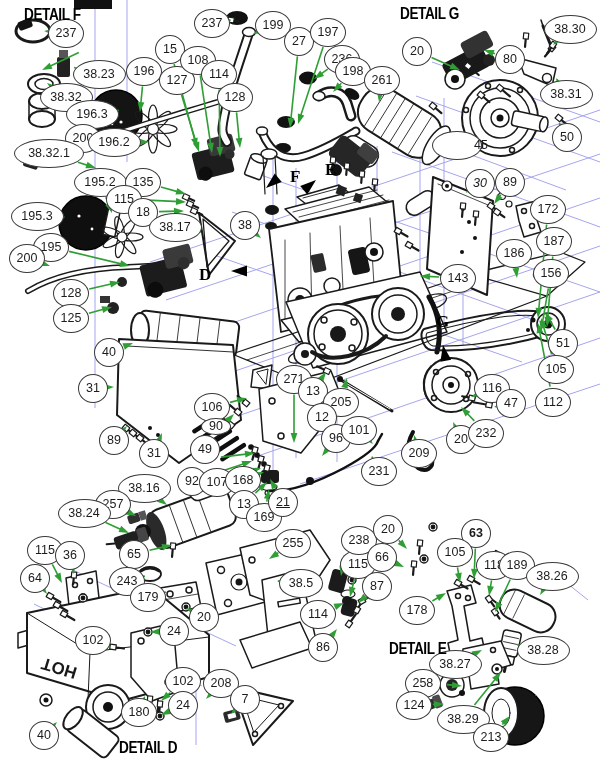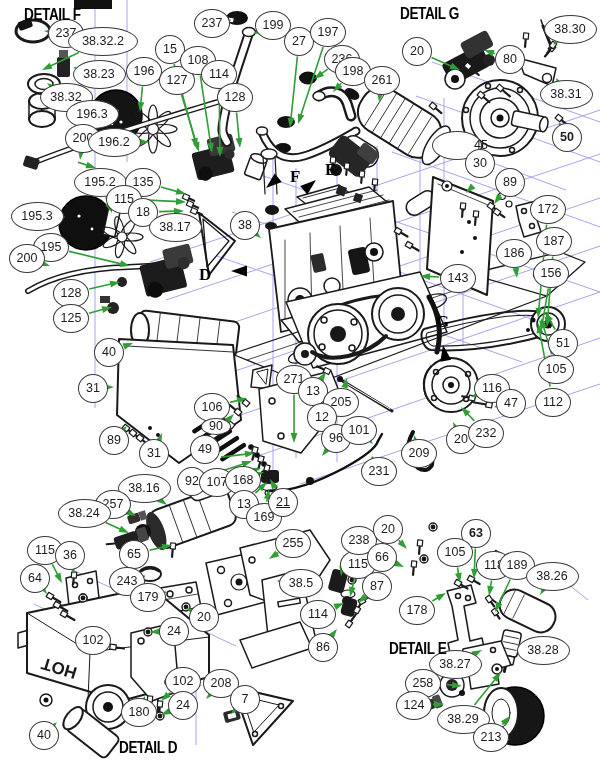--- a/index.html
+++ b/index.html
@@ -779,55 +779,55 @@
       <line x1="502.262143361017" y1="724.5523678641391" x2="505.3036067322161" y2="721.1907504538664" stroke="#2f9e35" stroke-width="1.6"></line>
       <polygon points="510,716 505.8120884093296,725.6964630927328 500.7696451112879,721.1342524897427" fill="#2f9e35"></polygon>
       <polygon points="266,188 274.7213792366277,173.502153807861 281.79204294317964,181.92864268216974" fill="#000"></polygon>
       <polygon points="316,180 307.2786207633723,194.497846192139 300.20795705682036,186.07135731783026" fill="#000"></polygon>
       <polygon points="231,271 247,265.5 247,276.5" fill="#000"></polygon>
       <polygon points="443,345 451.194813484238,359.80185907102725 440.36192820110375,361.71198902536344" fill="#000"></polygon>
     </svg>
 
   <div id="balloon-layer">
       <div class="balloon" style="left: 48.1px; top: 18.5px; width: 35.8px; height: 29px;">237</div>
-      <div class="balloon" style="left: 67.9px; top: 26.5px; width: 70.2px; height: 29px;">38.32.2</div>
       <div class="balloon" style="left: 72.5px; top: 59.5px; width: 53px; height: 29px;">38.23</div>
       <div class="balloon" style="left: 39.5px; top: 82.5px; width: 53px; height: 29px;">38.32</div>
       <div class="balloon" style="left: 65.5px; top: 99.5px; width: 53px; height: 29px;">196.3</div>
       <div class="balloon" style="left: 65.1px; top: 123.5px; width: 35.8px; height: 29px;">200</div>
       <div class="balloon" style="left: 87.5px; top: 127.5px; width: 53px; height: 29px;">196.2</div>
+      <div class="balloon" style="left: 13.9px; top: 138.5px; width: 70.2px; height: 29px;">38.32.1</div>
       <div class="balloon" style="left: 155px; top: 34.5px; width: 30px; height: 29px;">15</div>
       <div class="balloon" style="left: 126.1px; top: 56.5px; width: 35.8px; height: 29px;">196</div>
       <div class="balloon" style="left: 159.1px; top: 65.5px; width: 35.8px; height: 29px;">127</div>
       <div class="balloon" style="left: 180.1px; top: 45.5px; width: 35.8px; height: 29px;">108</div>
       <div class="balloon" style="left: 201.1px; top: 59.5px; width: 35.8px; height: 29px;">114</div>
       <div class="balloon" style="left: 217.1px; top: 82.5px; width: 35.8px; height: 29px;">128</div>
       <div class="balloon" style="left: 194.1px; top: 8.5px; width: 35.8px; height: 29px;">237</div>
       <div class="balloon" style="left: 255.1px; top: 10.5px; width: 35.8px; height: 29px;">199</div>
       <div class="balloon" style="left: 284px; top: 26.5px; width: 30px; height: 29px;">27</div>
       <div class="balloon" style="left: 310.1px; top: 17.5px; width: 35.8px; height: 29px;">197</div>
       <div class="balloon" style="left: 324.1px; top: 44.5px; width: 35.8px; height: 29px;">236</div>
       <div class="balloon" style="left: 335.1px; top: 56.5px; width: 35.8px; height: 29px;">198</div>
       <div class="balloon" style="left: 364.1px; top: 65.5px; width: 35.8px; height: 29px;">261</div>
       <div class="balloon" style="left: 402px; top: 36.5px; width: 30px; height: 29px;">20</div>
       <div class="balloon" style="left: 495px; top: 44.5px; width: 30px; height: 29px;">80</div>
       <div class="balloon" style="left: 543.5px; top: 14.5px; width: 53px; height: 29px;">38.30</div>
       <div class="balloon" style="left: 539.5px; top: 79.5px; width: 53px; height: 29px;">38.31</div>
-      <div class="balloon" style="left: 552px; top: 122.5px; width: 30px; height: 29px; font-weight: bold;">50</div>
+      <div class="balloon" style="left: 552px; top: 122.5px; width: 30px; height: 29px;">50</div>
       <div class="balloon" style="left: 432px; top: 130.5px; width: 30px; height: 29px; padding-left: 48px;">45</div>
       <div class="balloon" style="left: 73.5px; top: 167.5px; width: 53px; height: 29px;">195.2</div>
       <div class="balloon" style="left: 125.1px; top: 167.5px; width: 35.8px; height: 29px;">135</div>
       <div class="balloon" style="left: 106.1px; top: 184.5px; width: 35.8px; height: 29px;">115</div>
       <div class="balloon" style="left: 128px; top: 197.5px; width: 30px; height: 29px;">18</div>
       <div class="balloon" style="left: 10.5px; top: 201.5px; width: 53px; height: 29px;">195.3</div>
       <div class="balloon" style="left: 148.5px; top: 212.5px; width: 53px; height: 29px;">38.17</div>
       <div class="balloon" style="left: 33.1px; top: 232.5px; width: 35.8px; height: 29px;">195</div>
       <div class="balloon" style="left: 9.1px; top: 243.5px; width: 35.8px; height: 29px;">200</div>
       <div class="balloon" style="left: 230px; top: 210.5px; width: 30px; height: 29px;">38</div>
-      <div class="balloon" style="left: 465px; top: 149px; width: 30px; height: 29px;">30</div>
+      <div class="balloon" style="left: 465px; top: 169px; width: 30px; height: 29px; font-style: italic;">30</div>
       <div class="balloon" style="left: 495px; top: 167.5px; width: 30px; height: 29px;">89</div>
       <div class="balloon" style="left: 530.1px; top: 194.5px; width: 35.8px; height: 29px;">172</div>
       <div class="balloon" style="left: 536.1px; top: 226.5px; width: 35.8px; height: 29px;">187</div>
       <div class="balloon" style="left: 533.1px; top: 258.5px; width: 35.8px; height: 29px;">156</div>
       <div class="balloon" style="left: 496.1px; top: 238.5px; width: 35.8px; height: 29px;">186</div>
       <div class="balloon" style="left: 440.1px; top: 263.5px; width: 35.8px; height: 29px;">143</div>
       <div class="balloon" style="left: 53.1px; top: 278.5px; width: 35.8px; height: 29px;">128</div>
       <div class="balloon" style="left: 53.1px; top: 303.5px; width: 35.8px; height: 29px;">125</div>
       <div class="balloon" style="left: 94px; top: 337.5px; width: 30px; height: 29px;">40</div>
       <div class="balloon" style="left: 78px; top: 373.5px; width: 30px; height: 29px;">31</div>

